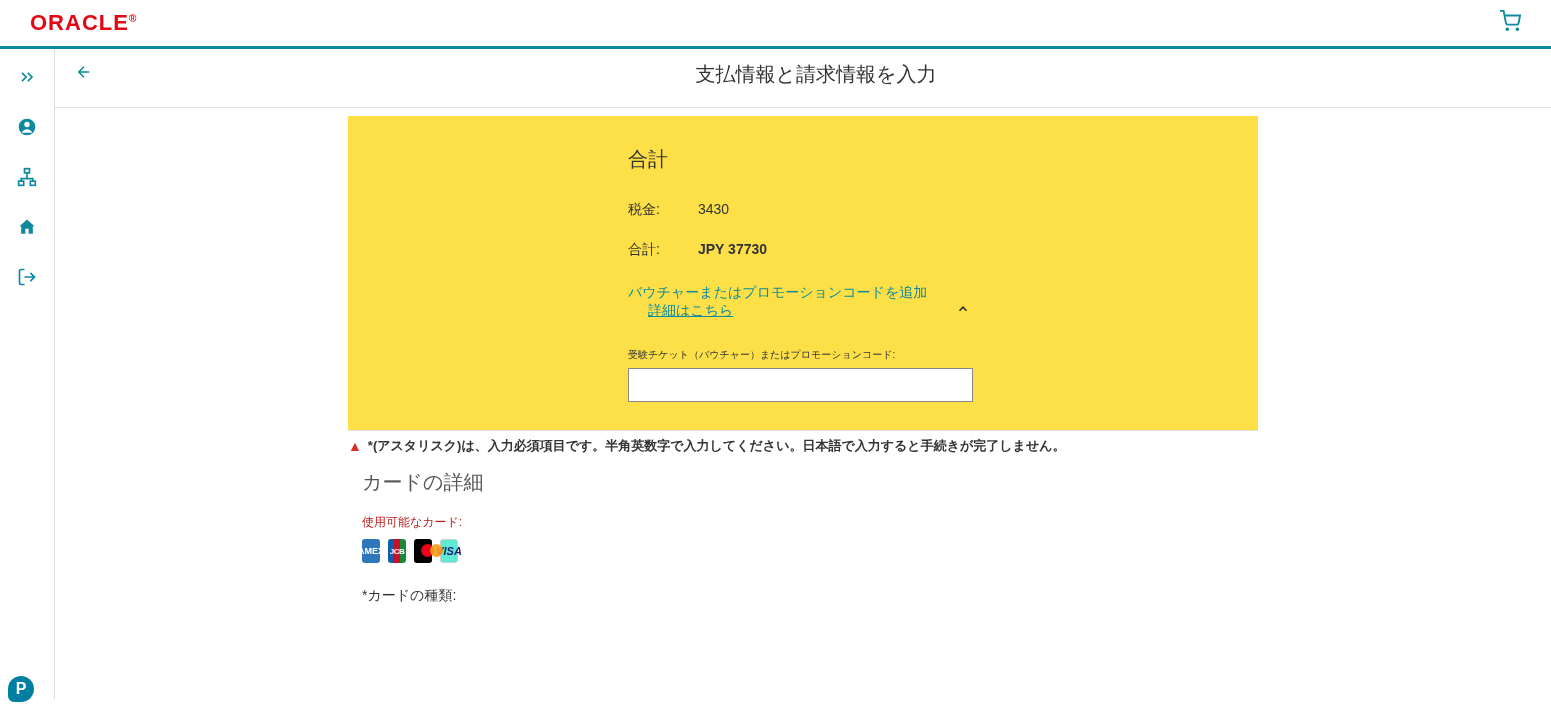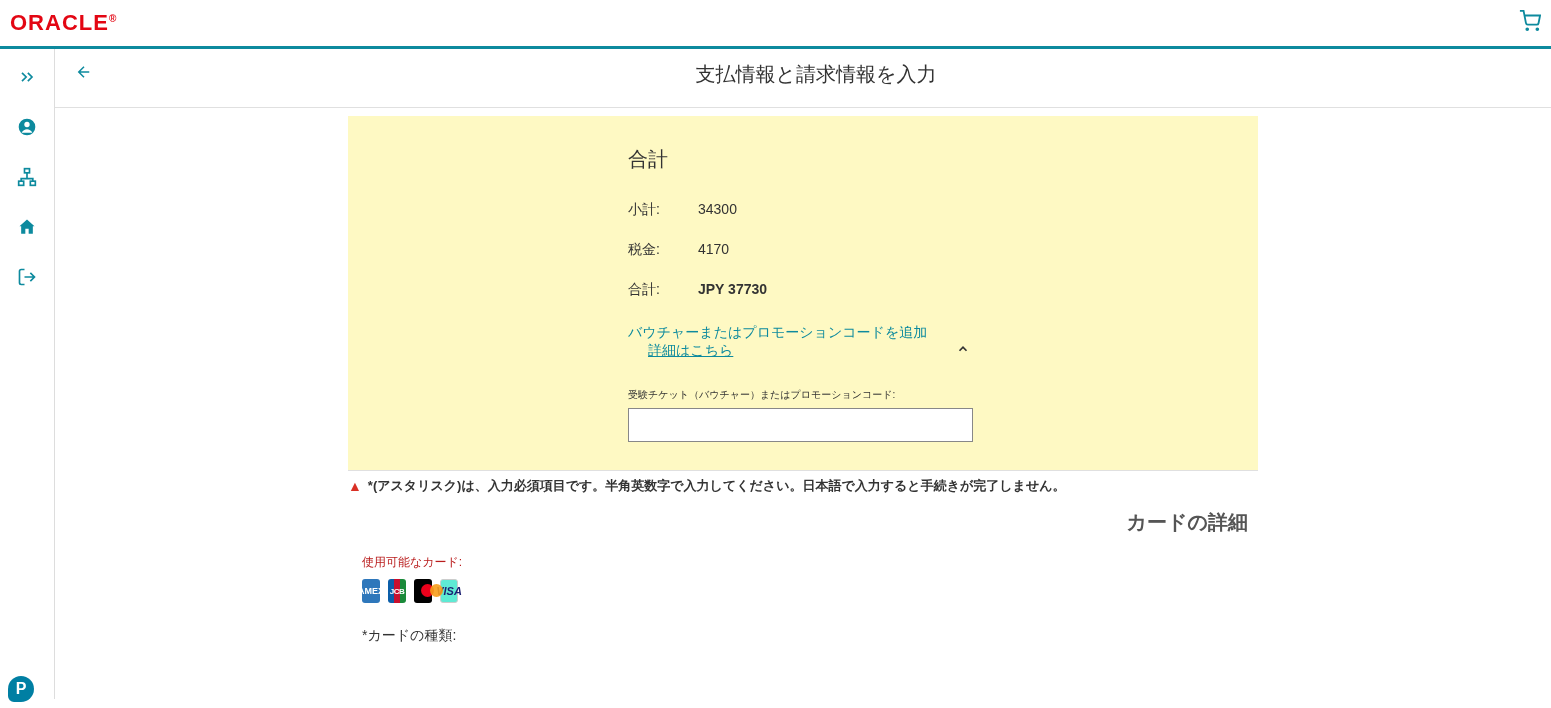--- a/index.html
+++ b/index.html
@@ -1,40 +1,40 @@
 <!DOCTYPE html>
 <html><head>
 <meta charset="utf-8">
 <style>
   * { box-sizing: border-box; margin: 0; padding: 0; }
   body { font-family: Arial, "Hiragino Sans", "Meiryo", sans-serif; background: #fff; color: #333; }
   .topbar {
     display: flex; justify-content: space-between; align-items: flex-end;
-    padding: 10px 10px; border-bottom: 3px solid #0d8a9e; gap: 20px;
+    padding: 10px 30px; border-bottom: 3px solid #0d8a9e; gap: 20px;
   }
   .logo { color: #e30613; font-weight: bold; font-size: 22px; letter-spacing: 1px; font-family: Arial, sans-serif; }
   .logo-reg { font-size: 10px; vertical-align: super; }
   .cart-icon { color: #0d8a9e; width: 22px; height: 22px; }
   .layout { display: flex; }
   .sidebar {
     width: 55px; min-height: 650px; border-right: 1px solid #ddd;
     display: flex; flex-direction: column; align-items: center; gap: 26px;
     padding-top: 18px;
   }
   .sidebar .icon { color: #0d8a9e; width: 20px; height: 20px; cursor: pointer; }
   .main { flex: 1; }
   .page-header {
     display: flex; align-items: center; padding: 10px 16px 18px;
     border-bottom: 1px solid #e0e0e0;
   }
   .back-arrow { color: #0d8a9e; cursor: pointer; padding: 4px; }
   .page-title { flex: 1; text-align: center; font-size: 20px; color: #333; font-weight: normal; }
   .content { max-width: 910px; margin: 0 auto; }
   .summary-panel {
-    background: #fef9c3; padding: 30px 0 28px; margin-top: 8px;
+    background: #fde047; padding: 30px 0 28px; margin-top: 8px;
     border-bottom: 1px solid #e0e0e0;
   }
   .summary-inner { margin-left: 280px; max-width: 350px; }
   .summary-title { font-size: 20px; color: #333; margin-bottom: 28px; }
   .summary-row { display: flex; margin-bottom: 22px; font-size: 14px; color: #333; }
   .summary-row .label { width: 70px; }
   .summary-row .value { }
   .summary-row.total .value { font-weight: bold; }
   .summary-row.total { margin-bottom: 24px; }
   .promo-toggle-row { display:flex; align-items:flex-end; justify-content:space-between; width:350px; }
@@ -44,21 +44,21 @@
   .promo-label { font-size: 10px; color:#333; margin-top: 28px; margin-bottom:6px; }
   .promo-input { width: 345px; height: 34px; border:1px solid #888; padding:4px 6px; font-size:14px; }
   .apply-btn {
     display:block; margin: 18px auto 0; padding: 7px 20px; font-size:14px;
     background:#e9e5dd; border:1px solid #aaa; color:#666; cursor:pointer;
   }
   .apply-wrap { width:345px; text-align:center; margin-top:4px; }
   .warning-row { display:flex; align-items:center; gap:6px; padding: 6px 0 2px; font-size:13px; font-weight:bold; }
   .warning-icon { color:#d93025; font-size:14px; }
   .card-section { padding: 12px 10px 30px 14px; }
-  .card-title { font-size: 20px; color:#555; font-weight:bold; margin-bottom: 18px; text-align: right; }
+  .card-title { font-size: 20px; color:#555; font-weight:normal; margin-bottom: 18px; }
   .avail-label { font-size:12px; color:#b91c1c; margin-bottom:8px; }
   .card-logos { display:flex; gap:8px; margin-bottom:24px; }
   .card-logo { width:18px; height:24px; border-radius:3px; display:flex; align-items:center; justify-content:center; font-size:9px; font-weight:bold; color:#fff; }
   .card-amex { background:#2e77bb; }
   .card-jcb { background: linear-gradient(90deg,#0b5ea9 33%,#c8102e 33% 66%,#1a8a3a 66%); font-size:8px; letter-spacing:-0.5px;}
   .card-mc { background:#000; position:relative; }
   .card-mc::before { content:""; position:absolute; left:7px; top:5px; width:13px; height:13px; background:#eb001b; border-radius:50%; }
   .card-mc::after { content:""; position:absolute; left:16px; top:5px; width:13px; height:13px; background:#f79e1b; border-radius:50%; opacity:0.9; }
   .card-visa { background:#5eead4; border:1px solid #ccc; color:#1a1f71; font-size:11px; font-style:italic; }
   .field-label { font-size:14px; color:#333; margin-bottom:4px; }
@@ -129,26 +129,22 @@
       <h1 class="page-title">支払情報と請求情報を入力</h1>
     </div>
 
     <div class="content">
 
       <div class="summary-panel">
         <div class="summary-inner">
           <div class="summary-title">合計</div>
 
           <div class="summary-row">
-            <span class="label">小計:</span>
-            <span class="value">34300</span>
-          </div>
-          <div class="summary-row">
             <span class="label">税金:</span>
-            <span class="value">4170</span>
+            <span class="value">3430</span>
           </div>
           <div class="summary-row total">
             <span class="label">合計:</span>
             <span class="value">JPY 37730</span>
           </div>
 
           <div class="promo-toggle-row">
             <div>
               <span class="promo-toggle">バウチャーまたはプロモーションコードを追加</span>
               <a class="promo-link">詳細はこちら</a>

